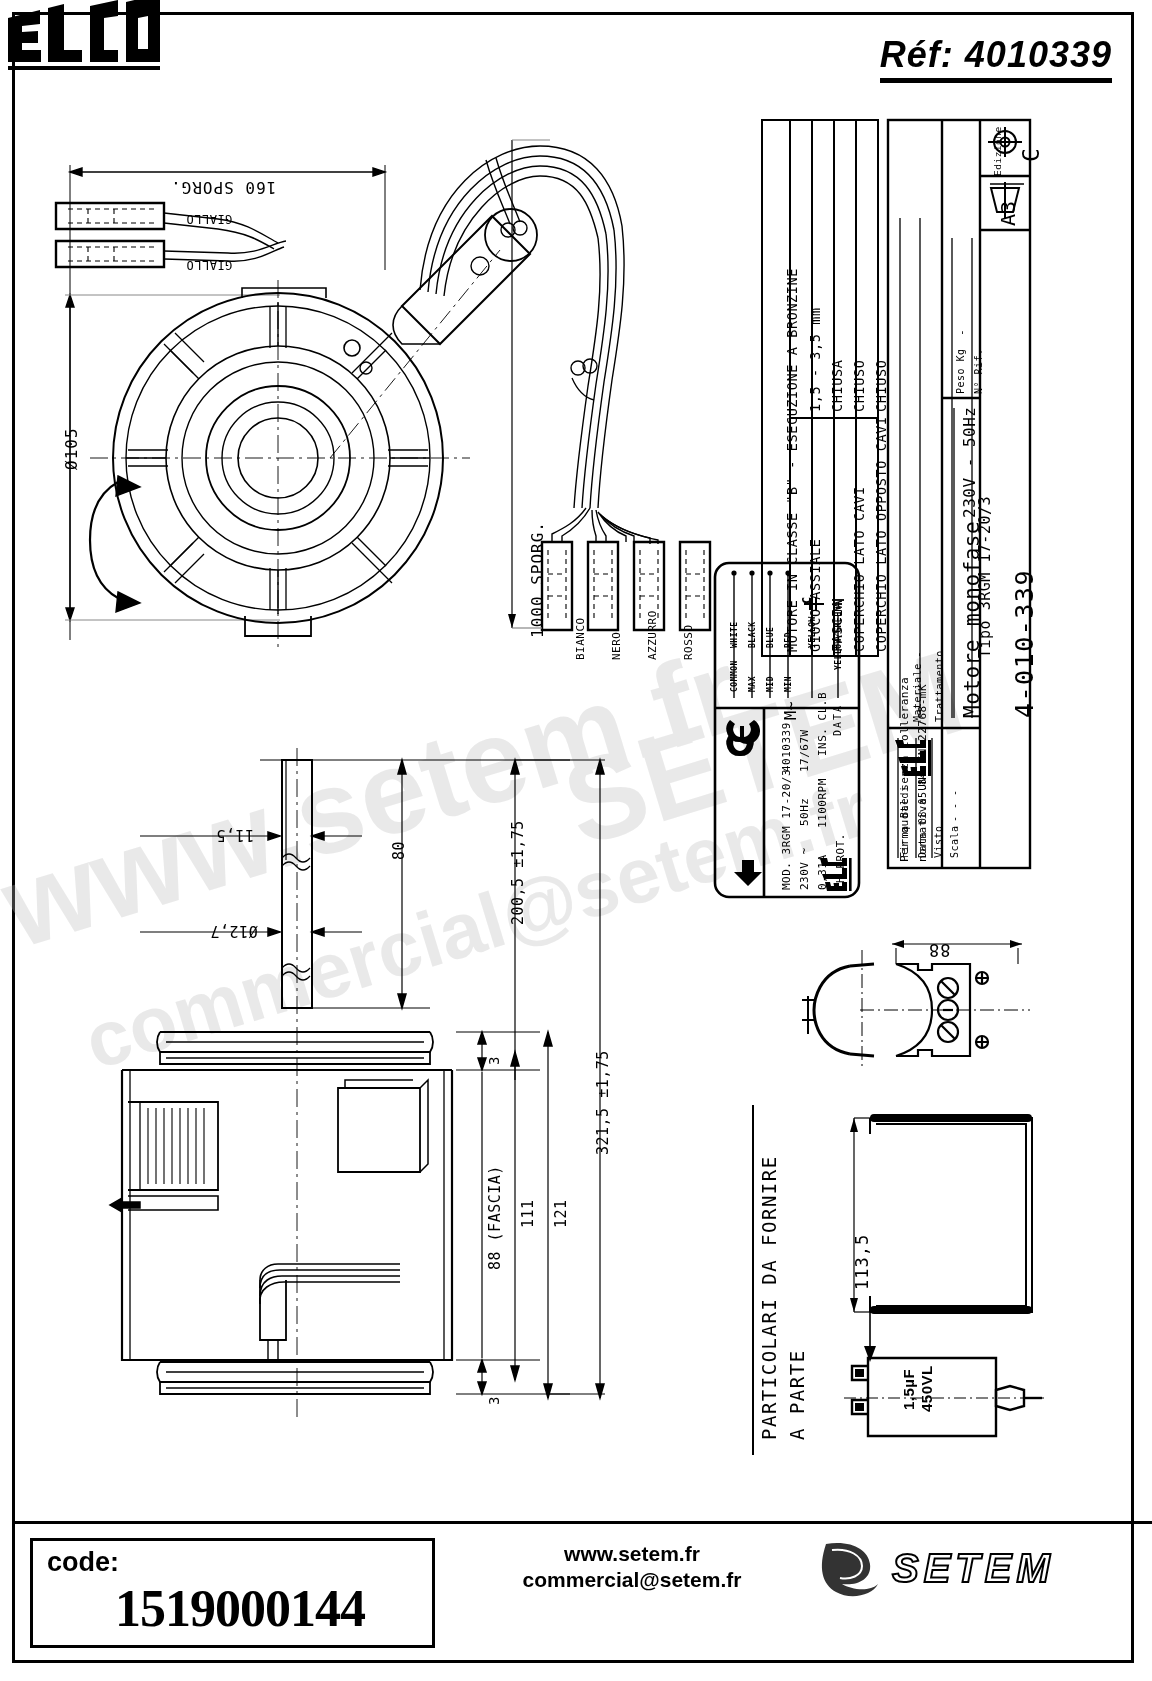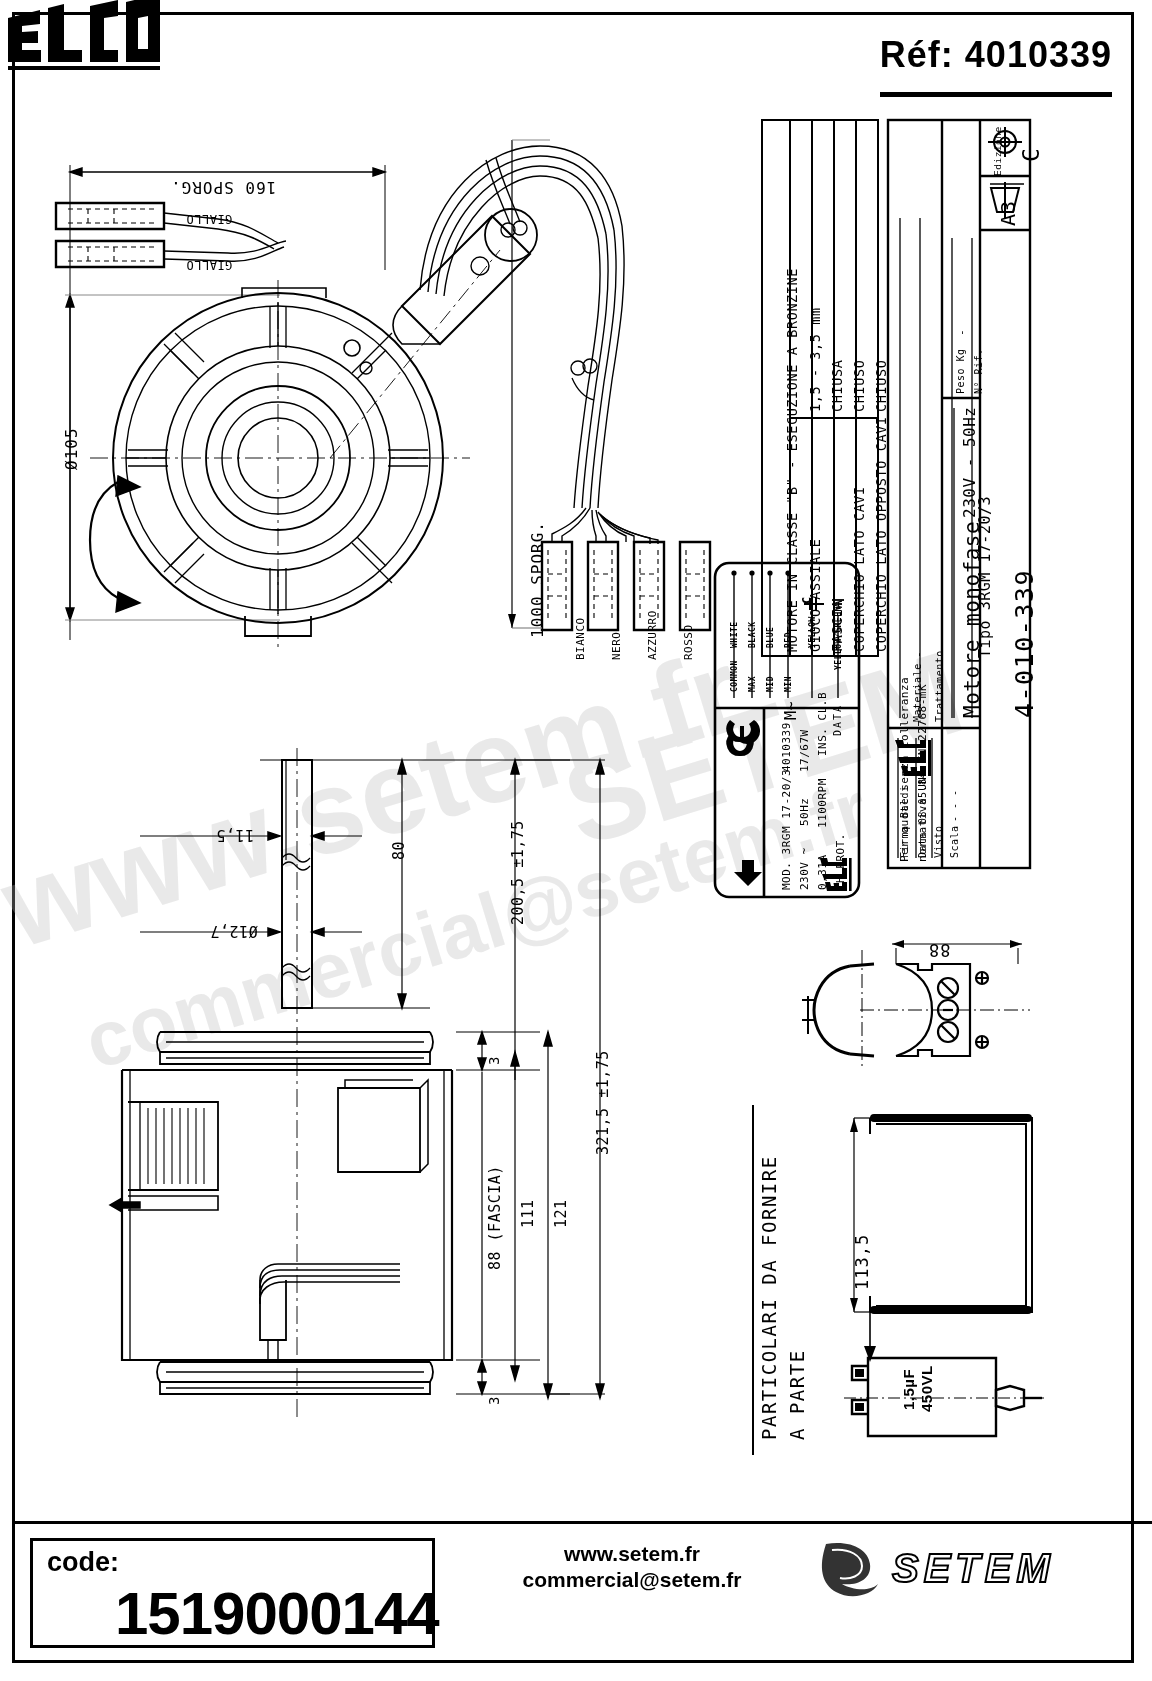--- a/index.html
+++ b/index.html
@@ -15,35 +15,35 @@
   .abs{position:absolute;}
   .ln{position:absolute;background:#000;}
   .vl{width:1.5px;}
   .txt{position:absolute;white-space:nowrap;font-size:12px;letter-spacing:.5px;}
   .rot90{transform-origin:0 0;transform:rotate(-90deg);}
   .rot180{transform-origin:50% 50%;transform:rotate(180deg);}
 
   
   #elco-logo{left:40px;top:32px;width:180px;height:70px;}
   #ref{position:absolute;right:40px;top:34px;font-family:"Liberation Sans",sans-serif;
-       font-size:36px;font-weight:bold;letter-spacing:1px;
-       border-bottom:5px solid #000;padding-bottom:16px;}
+       font-size:36px;font-weight:bold;font-style:italic;letter-spacing:1px;
+       border-bottom:5px solid #000;padding-bottom:2px;}
 
   
   #wm{position:absolute;left:0;top:600px;width:1152px;height:700px;pointer-events:none;
       opacity:.30;}
   .wmtext{position:absolute;font-family:"Liberation Sans",sans-serif;font-weight:bold;
           color:#b9b9b9;white-space:nowrap;}
 
   
   #footer{position:absolute;left:12px;bottom:12px;width:1152px;height:148px;
           border-top:3px solid #000;box-sizing:border-box;}
   #codebox{position:absolute;left:18px;top:14px;width:405px;height:110px;border:3px solid #000;box-sizing:border-box;}
   #codelbl{position:absolute;left:14px;top:6px;font-family:"Liberation Sans",sans-serif;font-size:27px;font-weight:bold;}
-  #codeval{position:absolute;left:82px;top:38px;font-family:Liberation Sans, sans-serif;font-size:60px;font-weight:bold;letter-spacing:-1px;}
+  #codeval{position:absolute;left:82px;top:38px;font-family:Liberation Serif, serif;font-size:52px;font-weight:bold;letter-spacing:-1px;}
   .setemtxt{position:absolute;font-family:"Liberation Sans",sans-serif;font-weight:bold;text-align:center;}
   #setem-url{left:455px;top:18px;width:330px;font-size:21px;}
   #setem-mail{left:455px;top:44px;width:330px;font-size:21px;}
   #setem-addr{left:430px;top:104px;width:690px;font-size:17px;}
   #setem-logo{position:absolute;left:800px;top:14px;width:320px;height:62px;}
 </style>
 </head>
 <body>
 
 <div id="sheet">

